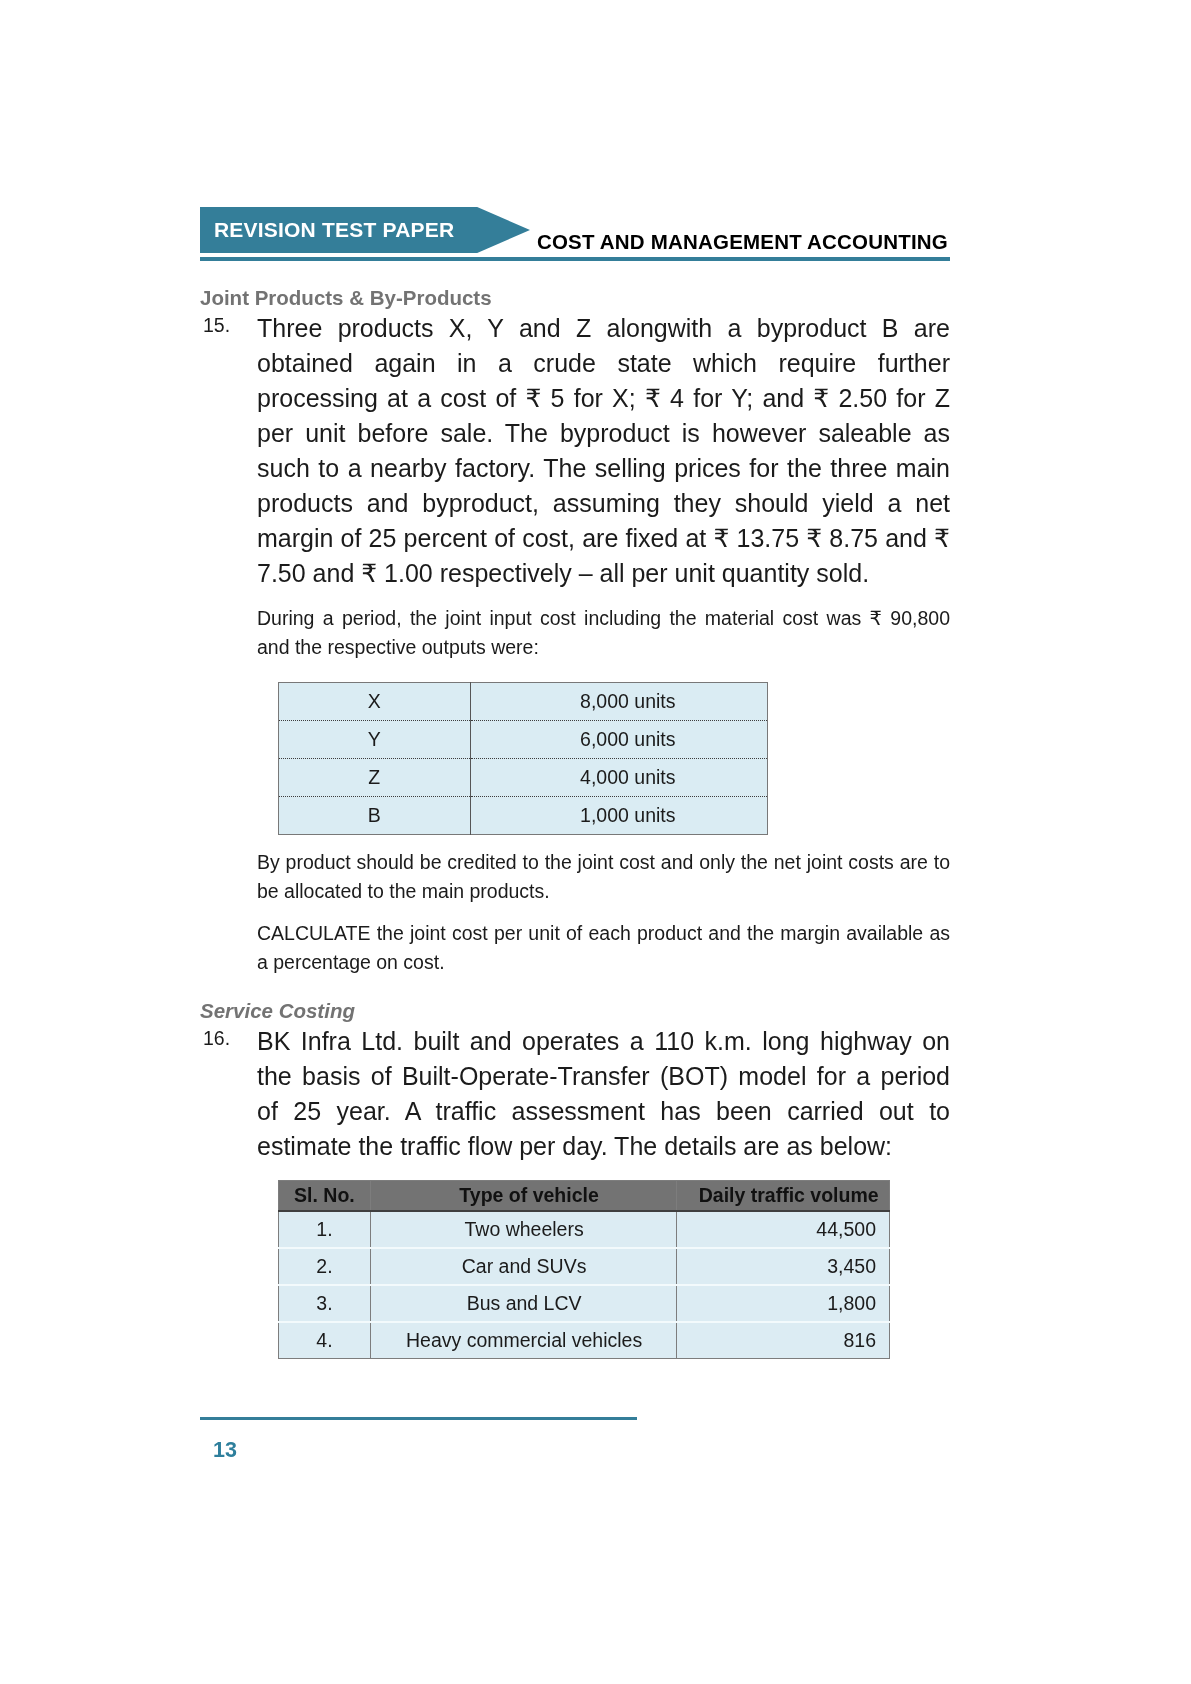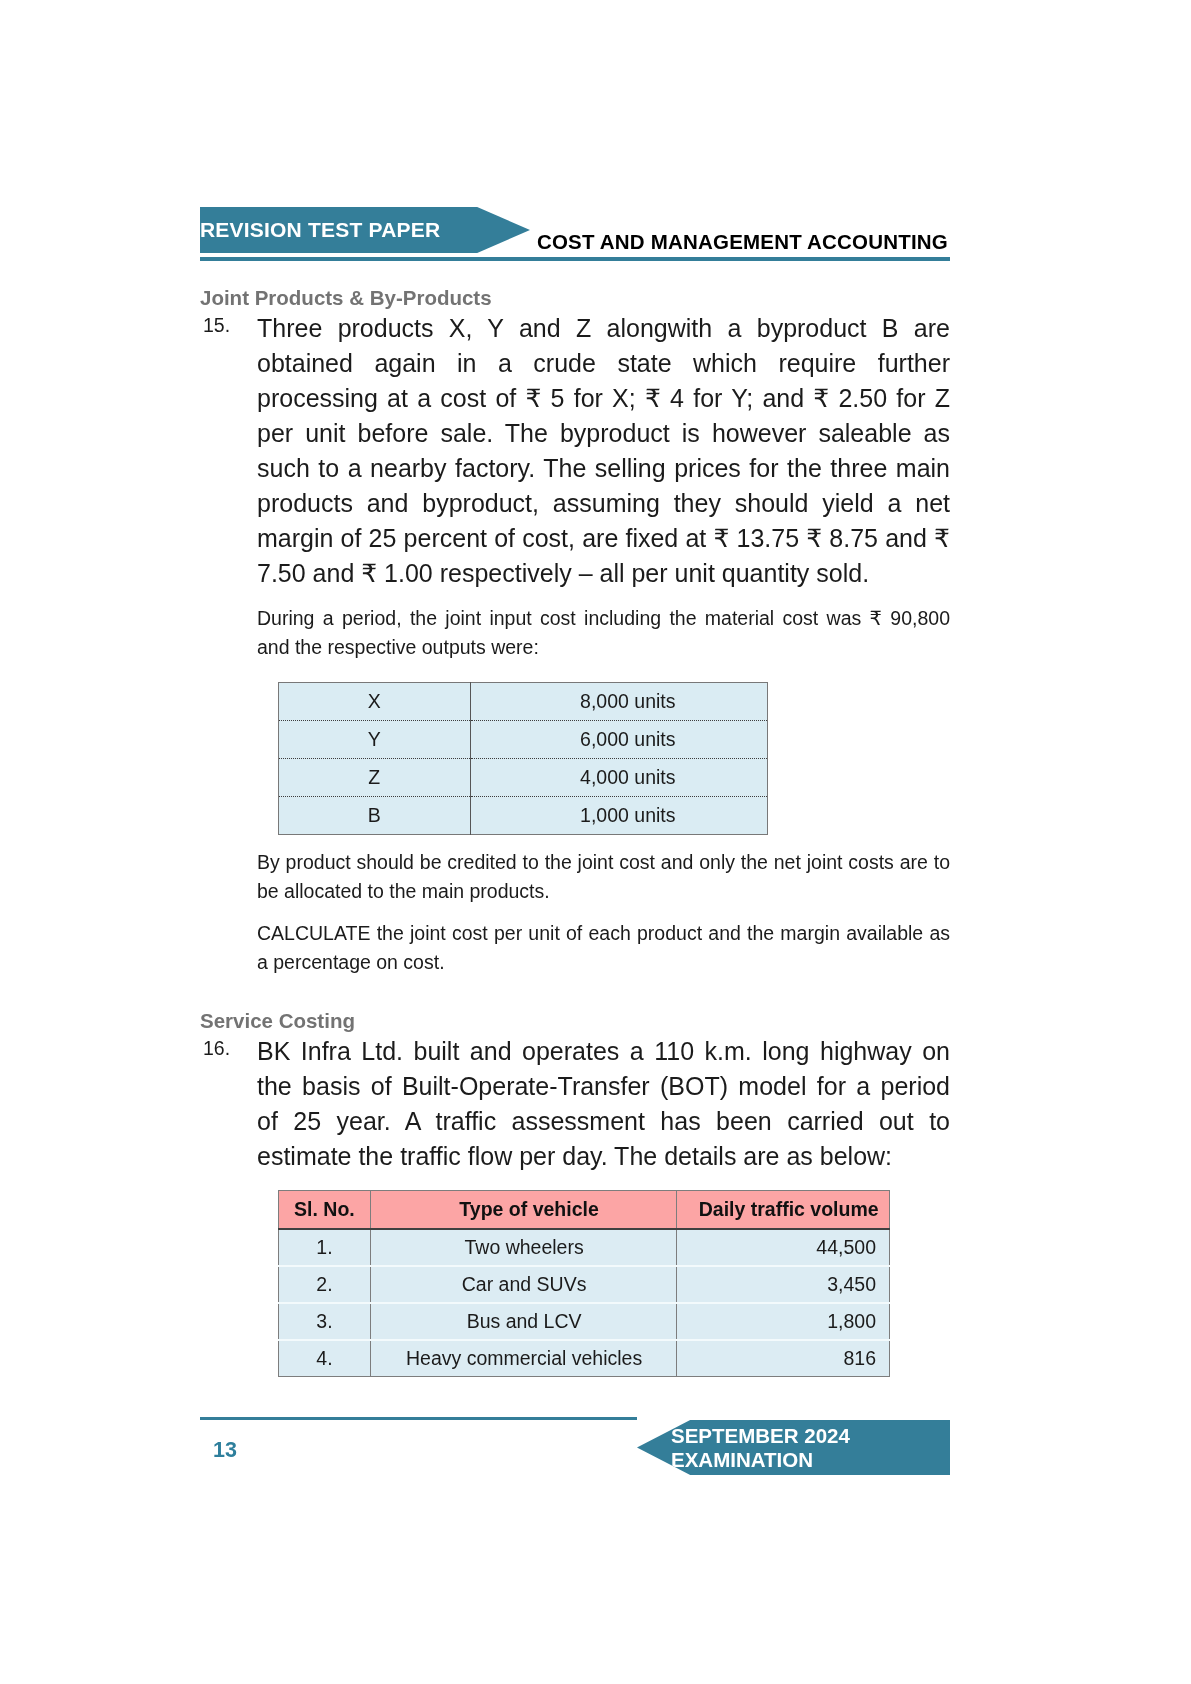--- a/index.html
+++ b/index.html
@@ -21,21 +21,21 @@
   }
   
   .header-row { position: relative; height: 47px; }
   .header-banner {
     position: absolute; left: 0; top: 0;
     width: 330px; height: 46px;
     background: #347e99;
     clip-path: polygon(0 0, 84% 0, 100% 50%, 84% 100%, 0 100%);
     color: #ffffff; font-weight: bold; font-size: 21px;
     display: flex; align-items: center;
-    letter-spacing: 0.2px;
+    padding-left: 14px; letter-spacing: 0.2px;
   }
   .header-title {
     position: absolute; right: 2px; bottom: 0px;
     color: #000000; font-weight: bold; font-size: 20.5px;
     letter-spacing: 0.2px;
   }
   .header-rule { height: 4px; background: #347e99; margin-top: 3px; }
 
   
   .section-heading {
@@ -76,23 +76,23 @@
   .output-table .col-output  { width: 298px; }
 
   
   .traffic-table {
     margin: 16px 0 0 78px;
     width: 612px;
     border-collapse: collapse;
     border: 1.5px solid #7d7d7d;
   }
   .traffic-table th {
-    background: #fca5a5;
+    background: #737373;
     color: #111111;
-    height: 38px;
+    height: 30px;
     font-size: 19.5px;
     font-weight: bold;
     text-align: left;
     padding: 0 0 0 11px;
     border-bottom: 2px solid #3f3f3f;
   }
   .traffic-table th + th, .traffic-table td + td { border-left: 1.5px solid #7d7d7d; text-align: center; }
   .traffic-table td {
     background: #dcecf3;
     height: 37px;
@@ -165,21 +165,21 @@
         <tr>
           <td class="col-product">B</td>
           <td class="col-output">1,000 units</td>
         </tr>
       </tbody>
     </table>
 
     <div class="sub-para">By product should be credited to the joint cost and only the net joint costs are to be allocated to the main products.</div>
     <div class="sub-para">CALCULATE the joint cost per unit of each product and the margin available as a percentage on cost.</div>
 
-    <div class="section-heading" style="margin-top:32px;">Service Costing</div>
+    <div class="section-heading" style="margin-top:22px;font-style:italic;">Service Costing</div>
 
     <div class="numbered-item">
       <div class="num">16.</div>
       <div class="body">BK Infra Ltd. built and operates a 110 k.m. long highway on the basis of Built-Operate-Transfer (BOT) model for a period of 25 year.  A traffic assessment has been carried out to estimate the traffic flow per day. The details are as below:</div>
     </div>
 
     <table class="traffic-table">
       <thead>
         <tr>
           <th class="c-sl">Sl. No.</th>
@@ -207,17 +207,14 @@
           <td class="c-sl">4.</td>
           <td class="c-type">Heavy commercial vehicles</td>
           <td class="c-vol">816</td>
         </tr>
       </tbody>
     </table>
 
   </div>
 
   <div class="footer-line"></div>
-  <div class="footer-banner">
-    <span>SEPTEMBER 2024 EXAMINATION</span>
-  </div>
   <div class="page-number">13</div>
 </div>
 
 </body></html>

